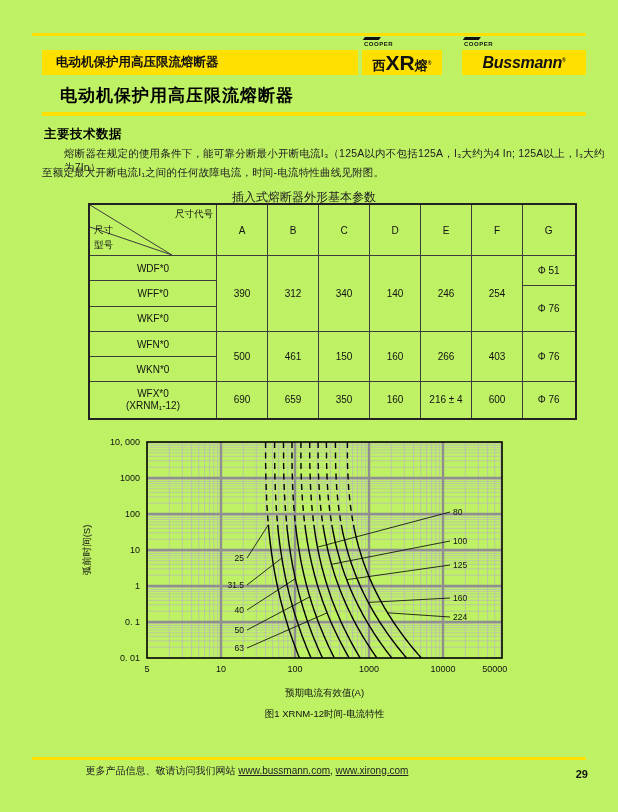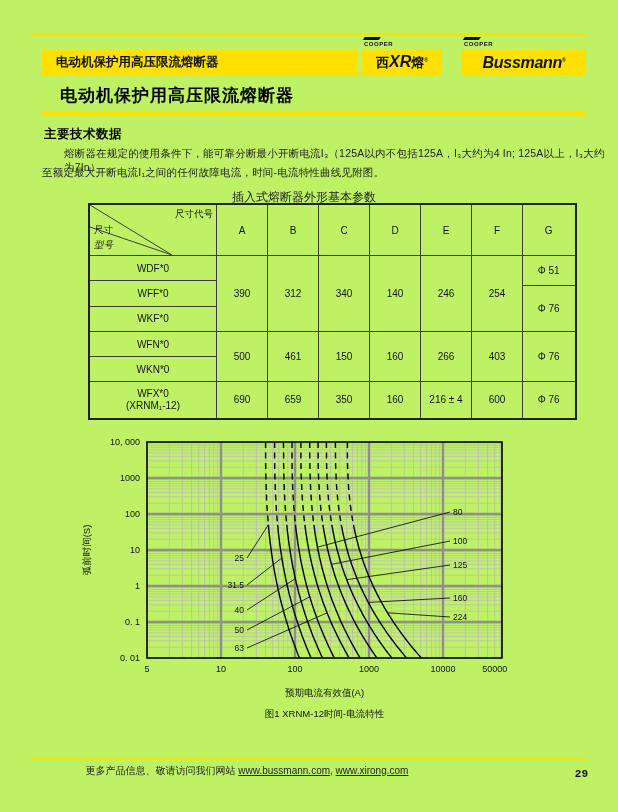--- a/index.html
+++ b/index.html
@@ -12,51 +12,51 @@
   
   .top-rule{left:32px;top:33px;width:554px;height:3px;background:var(--yellow);}
   .header-bar{left:42px;top:50px;width:316px;height:25px;background:var(--yellow);
     font-size:12.5px;font-weight:bold;line-height:25px;padding-left:14px;box-sizing:border-box;color:#111;}
   .logo-block{height:25px;top:50px;background:var(--yellow);display:flex;align-items:center;justify-content:center;color:#111;}
   .logo-xr{left:362px;width:80px;}
   .logo-buss{left:462px;width:124px;}
   .cooper-tag{top:37px;height:12px;font-size:6px;font-weight:bold;letter-spacing:.5px;color:#111;}
   .cooper-tag .flag{display:block;width:16px;height:2.5px;background:#111;transform:skewX(-35deg);margin-bottom:1px;}
   .xr-text{font-weight:bold;font-size:13px;letter-spacing:0;}
-  .xr-text .xr{font-style:italic;font-size:16px;font-weight:bold;}
+  .xr-text .xr{font-size:21px;font-weight:bold;}
   .reg{font-size:5px;vertical-align:super;font-weight:bold;}
   .buss-text{font-weight:bold;font-style:italic;font-size:16px;letter-spacing:-.3px;}
   
   .page-title{left:60px;top:84px;font-size:17px;font-weight:bold;letter-spacing:1px;color:#000;}
   .title-rule{left:42px;top:112px;width:544px;height:3.5px;background:var(--yellow);}
   .section-heading{left:44px;top:126px;font-size:12.5px;font-weight:bold;color:#000;letter-spacing:.5px;}
   .para-line{left:42px;width:550px;font-size:10.5px;color:#222;letter-spacing:.2px;}
   
   .tbl-title{left:83px;top:189px;width:442px;text-align:center;font-size:12px;color:#222;}
   table.spec{position:absolute;left:88px;top:203px;border-collapse:collapse;table-layout:fixed;
     font-size:10px;color:#111;}
   table.spec td,table.spec th{border:1px solid #3c3c3c;text-align:center;vertical-align:middle;
     padding:0;font-weight:normal;}
   table.spec{border:2px solid #222;}
   .corner-cell{position:relative;width:82px;height:50px;padding-left:44px;}
   .corner-cell svg{position:absolute;left:0;top:0;}
   .corner-top{position:absolute;right:3px;top:3px;font-size:9.5px;}
   .corner-mid{position:absolute;left:4px;top:19px;font-size:9.5px;}
-  .corner-bot{position:absolute;left:4px;bottom:3px;font-size:9.5px;font-style:italic;}
+  .corner-bot{position:absolute;left:4px;bottom:3px;font-size:9.5px;}
   .g-split{padding:0;}
   .g-split .g-top{height:29px;border-bottom:1px solid #3c3c3c;display:flex;align-items:center;justify-content:center;}
   .g-split .g-bot{height:45px;display:flex;align-items:center;justify-content:center;}
   .model2{line-height:12px;}
   
   .chart-wrap{left:60px;top:430px;width:480px;height:300px;}
   
   .footer-rule{left:32px;top:757px;width:554px;height:3px;background:var(--yellow);}
   .footer-text{left:0;top:764px;width:494px;text-align:center;font-size:10px;color:#222;}
   .footer-text a{color:#222;text-decoration:underline;}
-  .page-num{left:548px;top:768px;width:40px;text-align:right;font-size:11px;font-weight:bold;color:#111;font-family:Liberation Mono, monospace;}
+  .page-num{left:548px;top:768px;width:40px;text-align:right;font-size:11px;font-weight:bold;color:#111;}
 </style>
 </head>
 <body>
 
 <div class="page">
 
   <div class="abs top-rule"></div>
   <div class="abs header-bar">电动机保护用高压限流熔断器</div>
 
   <div class="abs cooper-tag" style="left:364px;">

